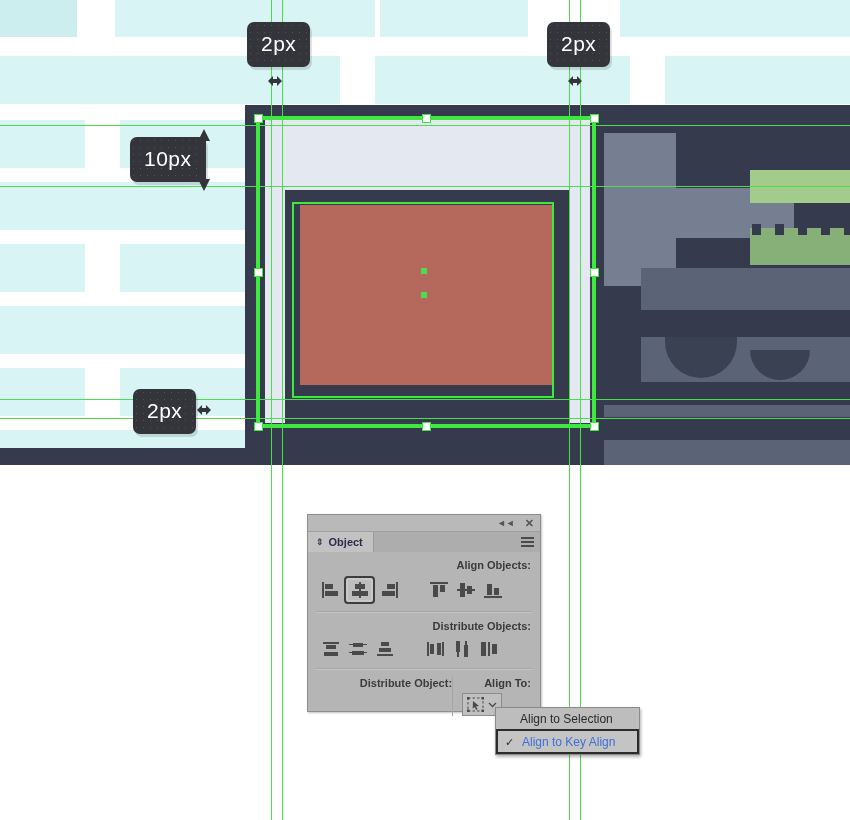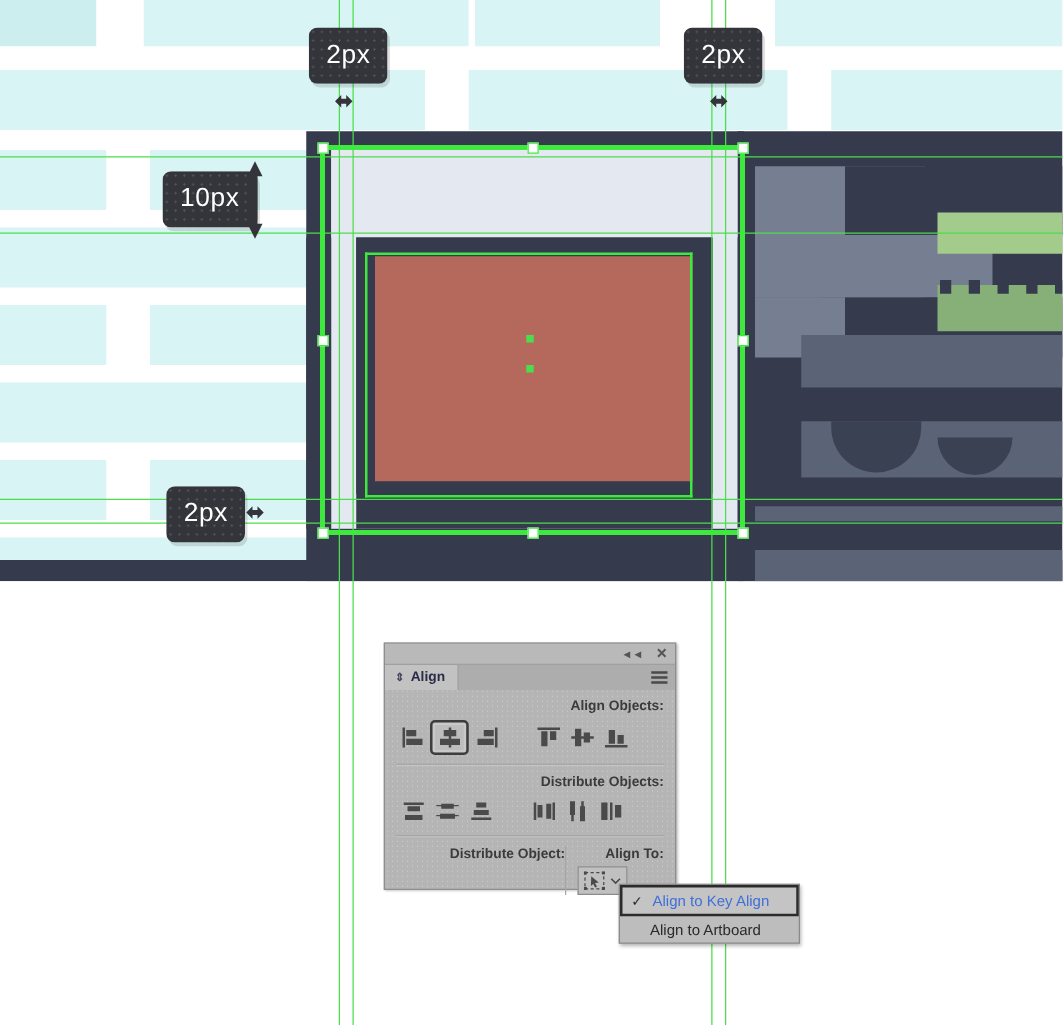--- a/index.html
+++ b/index.html
@@ -293,21 +293,21 @@
 <div id="align-panel">
 
   <div class="panel-topbar">
     <span class="tb-ico">◄◄</span>
     <span class="tb-ico" style="font-size:11px;font-weight:bold;">✕</span>
   </div>
 
   <div class="panel-tabrow">
     <div class="panel-tab">
       <span class="tab-grip">⇕</span>
-      <span>Align</span>
+      <span>Object</span>
     </div>
     <div class="panel-menu-ico"></div>
   </div>
 
   <div class="panel-body">
 
     <div class="sec-label">Align Objects:</div>
     <div class="btn-row">
       <div class="abtn">
         <svg width="20" height="18" viewBox="0 0 20 18">
@@ -427,20 +427,20 @@
               <path d="M1 3 L4.5 6.5 L8 3" fill="none" stroke="#4a4a4a" stroke-width="1.3"></path>
             </svg>
         </div>
       </div>
     </div>
 
   </div>
 </div>
 
 <div id="align-dropdown">
+  <div class="dd-item">
+    <span>Align to Selection</span>
+  </div>
   <div class="dd-item checked">
     <span class="dd-check">✓</span>
     <span>Align to Key Align</span>
   </div>
-  <div class="dd-item">
-    <span>Align to Artboard</span>
-  </div>
 </div>
 
 </body></html>

